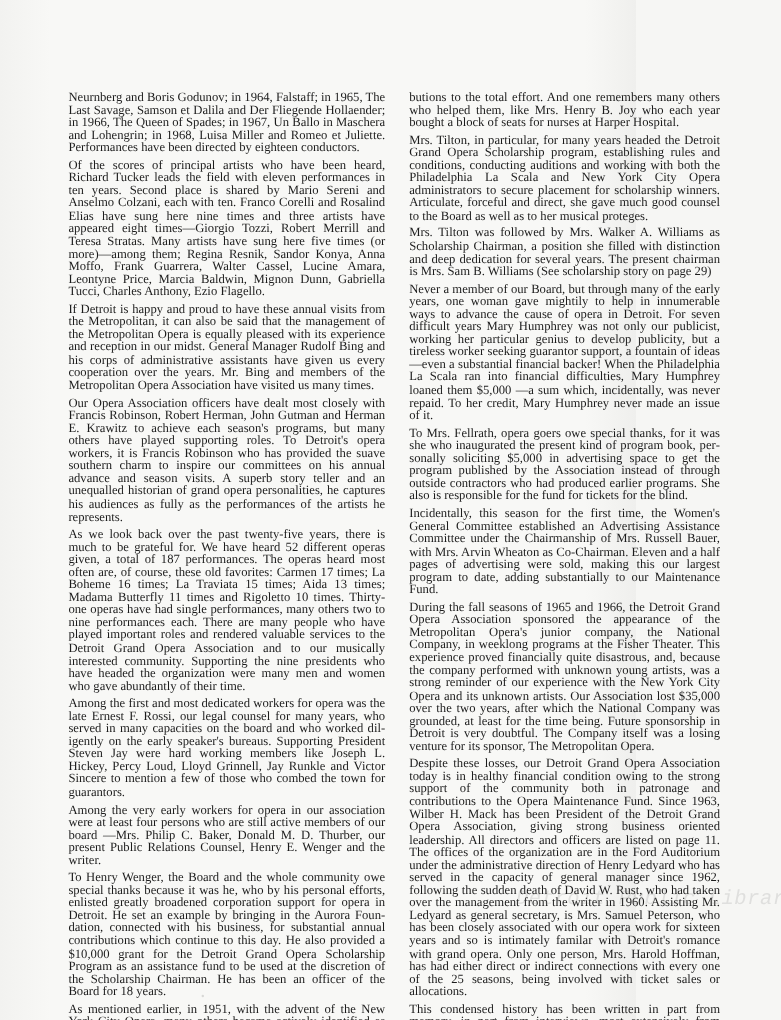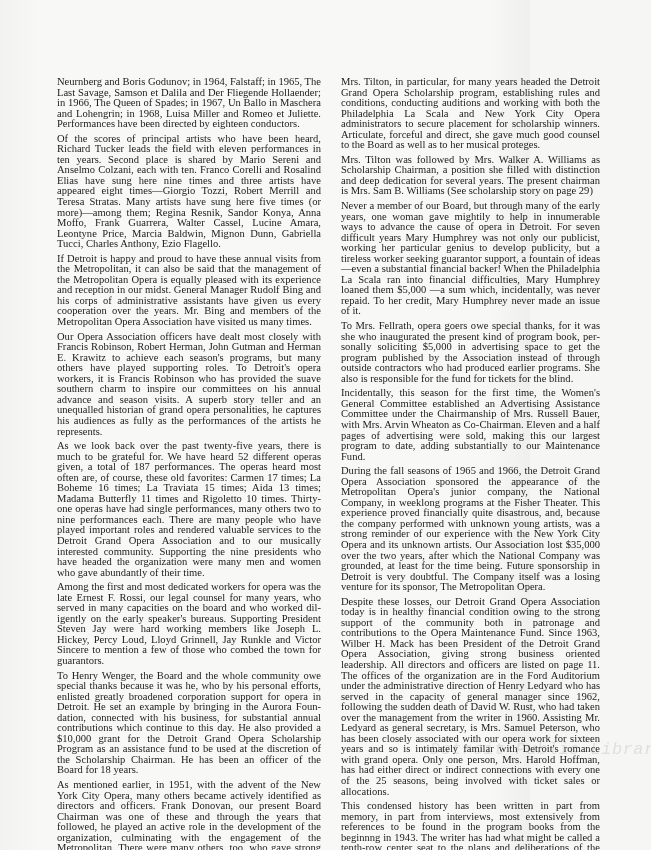--- a/index.html
+++ b/index.html
@@ -60,26 +60,28 @@
 
 <div class="page">
 
   <div class="column col-left">
     <p>Neurnberg and Boris Godunov; in 1964, Falstaff; in 1965, The Last Savage, Samson et Dalila and Der Fliegende Hollaender; in 1966, The Queen of Spades; in 1967, Un Ballo in Maschera and Lohengrin; in 1968, Luisa Miller and Romeo et Juliette. Performances have been directed by eighteen conductors.</p>
     <p>Of the scores of principal artists who have been heard, Richard Tucker leads the field with eleven performances in ten years. Second place is shared by Mario Sereni and Anselmo Colzani, each with ten. Franco Corelli and Rosalind Elias have sung here nine times and three artists have appeared eight times—Giorgio Tozzi, Robert Merrill and Teresa Stratas. Many artists have sung here five times (or more)—among them; Regina Resnik, Sandor Konya, Anna Moffo, Frank Guarrera, Walter Cassel, Lucine Amara, Leontyne Price, Marcia Baldwin, Mignon Dunn, Gabriella Tucci, Charles Anthony, Ezio Flagello.</p>
     <p>If Detroit is happy and proud to have these annual visits from the Metropolitan, it can also be said that the management of the Metropolitan Opera is equally pleased with its experience and reception in our midst. General Manager Rudolf Bing and his corps of administrative assistants have given us every cooperation over the years. Mr. Bing and members of the Metropolitan Opera Association have visited us many times.</p>
     <p>Our Opera Association officers have dealt most closely with Francis Robinson, Robert Herman, John Gutman and Herman E. Krawitz to achieve each season's programs, but many others have played supporting roles. To Detroit's opera workers, it is Francis Robinson who has provided the suave southern charm to inspire our committees on his annual advance and season visits. A superb story teller and an unequalled historian of grand opera personalities, he captures his audiences as fully as the performances of the artists he represents.</p>
     <p>As we look back over the past twenty-five years, there is much to be grateful for. We have heard 52 different operas given, a total of 187 performances. The operas heard most often are, of course, these old favorites: Carmen 17 times; La Boheme 16 times; La Traviata 15 times; Aida 13 times; Madama Butterfly 11 times and Rigoletto 10 times. Thirty-one operas have had single performances, many others two to nine performances each. There are many people who have played important roles and rendered valuable services to the Detroit Grand Opera Asso­ciation and to our musically interested community. Supporting the nine presidents who have headed the organization were many men and women who gave abundantly of their time.</p>
     <p>Among the first and most dedicated workers for opera was the late Ernest F. Rossi, our legal counsel for many years, who served in many capacities on the board and who worked dil­igently on the early speaker's bureaus. Supporting President Steven Jay were hard working members like Joseph L. Hickey, Percy Loud, Lloyd Grinnell, Jay Runkle and Victor Sincere to mention a few of those who combed the town for guarantors.</p>
+    <p>Among the very early workers for opera in our association were at least four persons who are still active members of our board —Mrs. Philip C. Baker, Donald M. D. Thurber, our present Public Relations Counsel, Henry E. Wenger and the writer.</p>
     <p>To Henry Wenger, the Board and the whole community owe special thanks because it was he, who by his personal efforts, enlisted greatly broadened corporation support for opera in Detroit. He set an example by bringing in the Aurora Foun­dation, connected with his business, for substantial annual contributions which continue to this day. He also provided a $10,000 grant for the Detroit Grand Opera Scholarship Program as an assistance fund to be used at the discretion of the Scholar­ship Chairman. He has been an officer of the Board for 18 years.</p>
     <p>As mentioned earlier, in 1951, with the advent of the New York City Opera, many others became actively identified as directors and officers. Frank Donovan, our present Board Chairman was one of these and through the years that followed, he played an active role in the development of the organization, culminating with the engagement of the Metropolitan. There were many others, too, who gave strong support and good counsel—Raymond T. Perring, Leonard Simons, William A. Mayberry, Ferdinand Cinelli, Harry G. Bradlin, among others.</p>
 
   </div>
 
   <div class="column col-right">
+    <p>butions to the total effort. And one remembers many others who helped them, like Mrs. Henry B. Joy who each year bought a block of seats for nurses at Harper Hospital.</p>
     <p>Mrs. Tilton, in particular, for many years headed the Detroit Grand Opera Scholarship program, establishing rules and con­ditions, conducting auditions and working with both the Philadelphia La Scala and New York City Opera administrators to secure placement for scholarship winners. Articulate, force­ful and direct, she gave much good counsel to the Board as well as to her musical proteges.</p>
     <p>Mrs. Tilton was followed by Mrs. Walker A. Williams as Scholarship Chairman, a position she filled with distinction and deep dedication for several years. The present chairman is Mrs. Sam B. Williams (See scholarship story on page 29)</p>
     <p>Never a member of our Board, but through many of the early years, one woman gave mightily to help in innumerable ways to advance the cause of opera in Detroit. For seven difficult years Mary Humphrey was not only our publicist, working her particular genius to develop publicity, but a tireless worker seeking guarantor support, a fountain of ideas—even a sub­stantial financial backer! When the Philadelphia La Scala ran into financial difficulties, Mary Humphrey loaned them $5,000 —a sum which, incidentally, was never repaid. To her credit, Mary Humphrey never made an issue of it.</p>
     <p>To Mrs. Fellrath, opera goers owe special thanks, for it was she who inaugurated the present kind of program book, per­sonally soliciting $5,000 in advertising space to get the program published by the Association instead of through outside con­tractors who had produced earlier programs. She also is responsible for the fund for tickets for the blind.</p>
     <p>Incidentally, this season for the first time, the Women's General Committee established an Advertising Assistance Committee under the Chairmanship of Mrs. Russell Bauer, with Mrs. Arvin Wheaton as Co-Chairman. Eleven and a half pages of advertising were sold, making this our largest program to date, adding substantially to our Maintenance Fund.</p>
     <p>During the fall seasons of 1965 and 1966, the Detroit Grand Opera Association sponsored the appearance of the Metropol­itan Opera's junior company, the National Company, in week­long programs at the Fisher Theater. This experience proved financially quite disastrous, and, because the company performed with unknown young artists, was a strong reminder of our experience with the New York City Opera and its unknown artists. Our Association lost $35,000 over the two years, after which the National Company was grounded, at least for the time being. Future sponsorship in Detroit is very doubtful. The Company itself was a losing venture for its sponsor, The Metropolitan Opera.</p>
     <p>Despite these losses, our Detroit Grand Opera Association today is in healthy financial condition owing to the strong support of the community both in patronage and contributions to the Opera Maintenance Fund. Since 1963, Wilber H. Mack has been President of the Detroit Grand Opera Association, giving strong business oriented leadership. All directors and officers are listed on page 11. The offices of the organization are in the Ford Auditorium under the administrative direction of Henry Ledyard who has served in the capacity of general manager since 1962, following the sudden death of David W. Rust, who had taken over the management from the writer in 1960. Assisting Mr. Ledyard as general secretary, is Mrs. Samuel Peterson, who has been closely associated with our opera work for sixteen years and so is intimately familar with Detroit's romance with grand opera. Only one person, Mrs. Harold Hoffman, has had either direct or indirect connections with every one of the 25 seasons, being involved with ticket sales or allocations.</p>
     <p>This condensed history has been written in part from memory, in part from interviews, most extensively from references to be found in the program books from the beginnng in 1943. The writer has had what might be called a tenth-row center seat to the plans and deliberations of the Detroit Grand Opera Association Board since 1947. Nine years of that period, from 1952 through 1960, were spent as Manager, Publicity Director and Program Editor and Publisher. After 1960, seeking relief from the multiplying pressures of the past, the writer relin­quished most of his former duties but agreed to continue the program publication job—and that, briefly, is how I came to write this story for our Silver Anniversary program.</p>
 
   </div>

